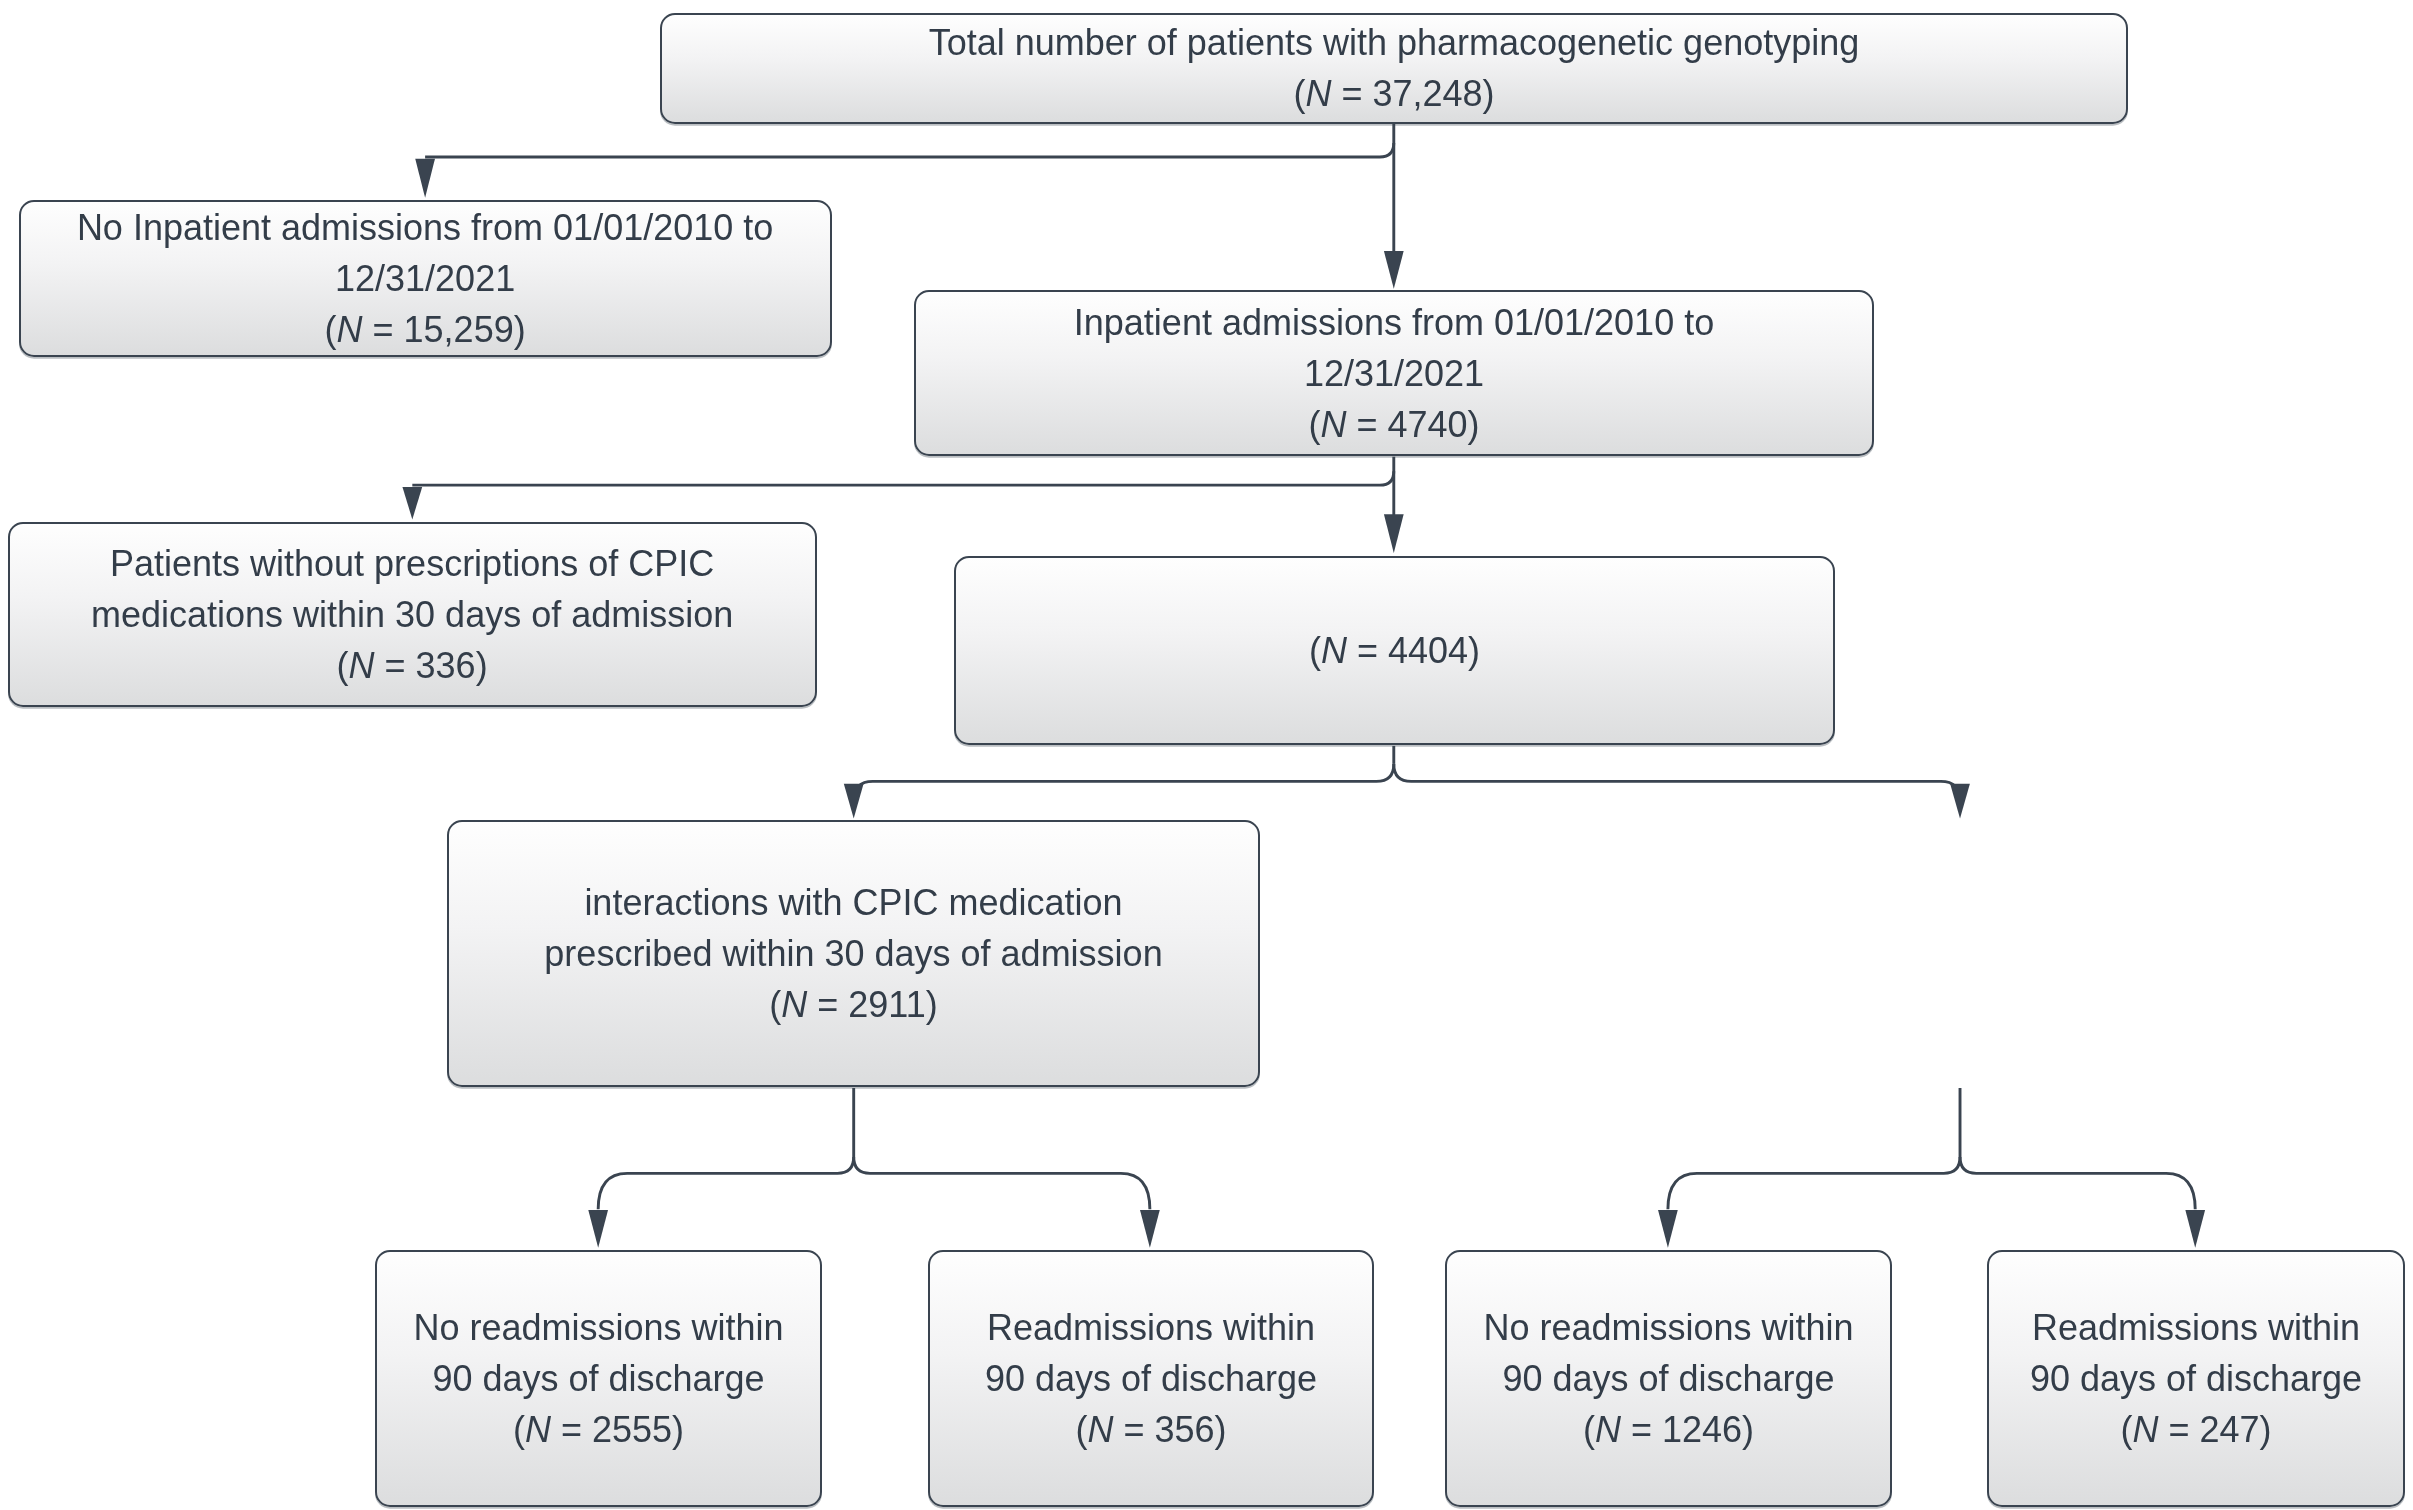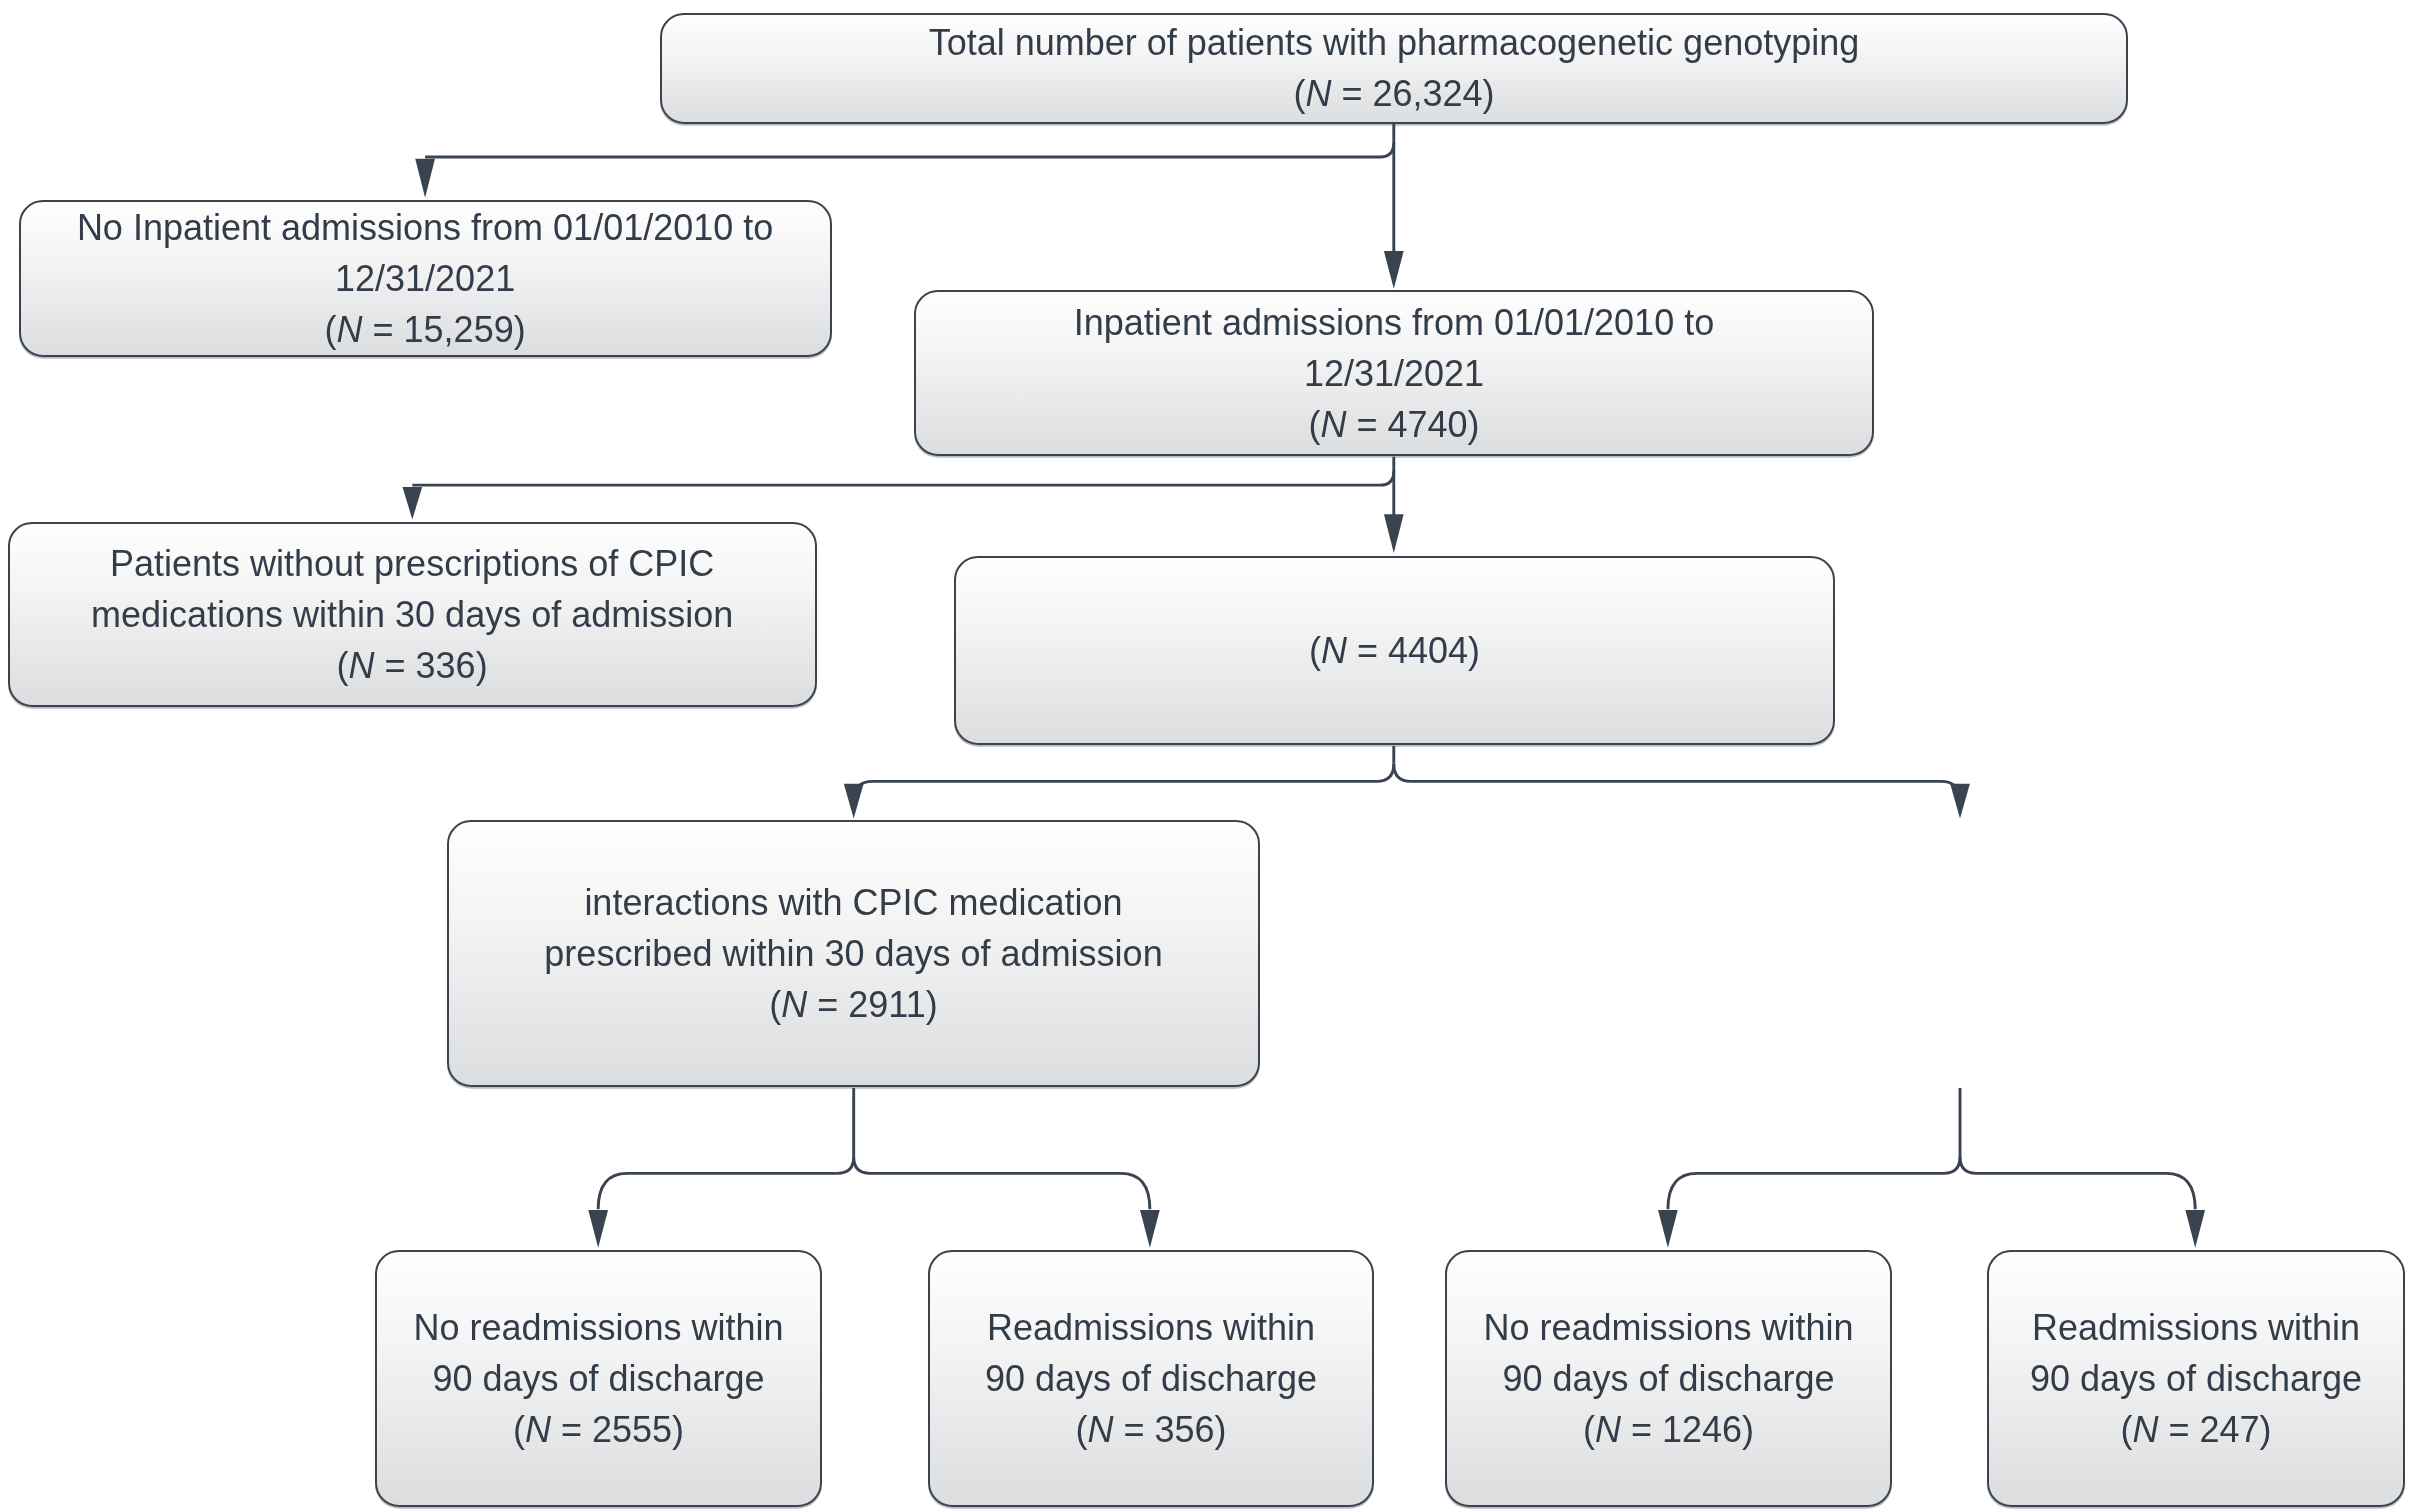--- a/index.html
+++ b/index.html
@@ -28,21 +28,21 @@
     stroke-width: 5;
   }
   .connector-layer polygon {
     fill: #3a4450;
     stroke: none;
   }
   .box {
     position: absolute;
     box-sizing: border-box;
     border: 2.9px solid #3a4450;
-    border-radius: 24px;
+    border-radius: 15px;
     background: linear-gradient(180deg, #fefefe 0%, #f3f3f4 40%, #dcddde 100%);
     box-shadow: 0 1.7px 0.6px rgba(58, 68, 80, 0.35);
     display: flex;
     flex-direction: column;
     justify-content: center;
     align-items: center;
     text-align: center;
     color: #333d49;
     font-size: 36px;
     line-height: 51px;
@@ -93,21 +93,21 @@
       <path d="M 3375 1873 L 3375 1992"></path>
       <path d="M 2872 2082 Q 2872 2020 2922 2020 L 3347 2020 Q 3375 2020 3375 1992"></path>
       <path d="M 3780 2082 Q 3780 2020 3730 2020 L 3403 2020 Q 3375 2020 3375 1992"></path>
       <polygon points="2855,2083 2889,2083 2872,2148"></polygon>
       <polygon points="3763,2083 3797,2083 3780,2148"></polygon>
     </g>
   </svg>
 
   <div class="box" style="left:660px; top:12.8px; width:1468px; height:111px;">
     <div class="tline">Total number of patients with pharmacogenetic genotyping</div>
-    <div class="nline"><span>(</span><span class="ital">N</span><span> = 26,324)</span></div>
+    <div class="nline"><span>(</span><span class="ital">N</span><span> = 37,248)</span></div>
   </div>
 
   <div class="box" style="left:18.6px; top:200px; width:813px; height:157px;align-items:center;">
     <div class="tline">No Inpatient admissions from 01/01/2010 to</div>
     <div class="tline">12/31/2021</div>
     <div class="nline"><span>(</span><span class="ital">N</span><span> = 15,259)</span></div>
   </div>
 
   <div class="box" style="left:914px; top:290px; width:960px; height:166px;">
     <div class="tline">Inpatient admissions from 01/01/2010 to</div>

